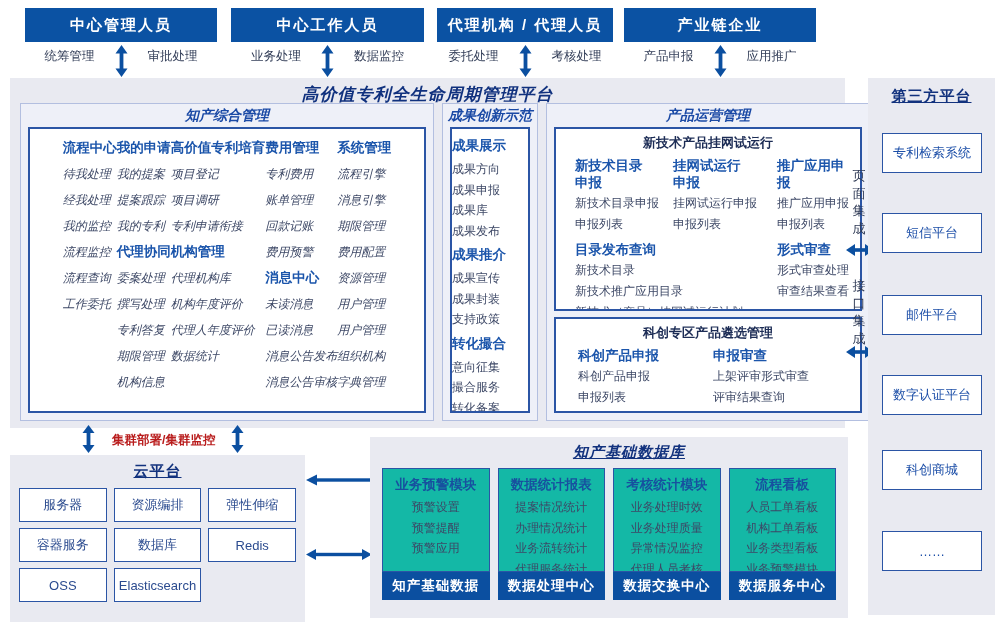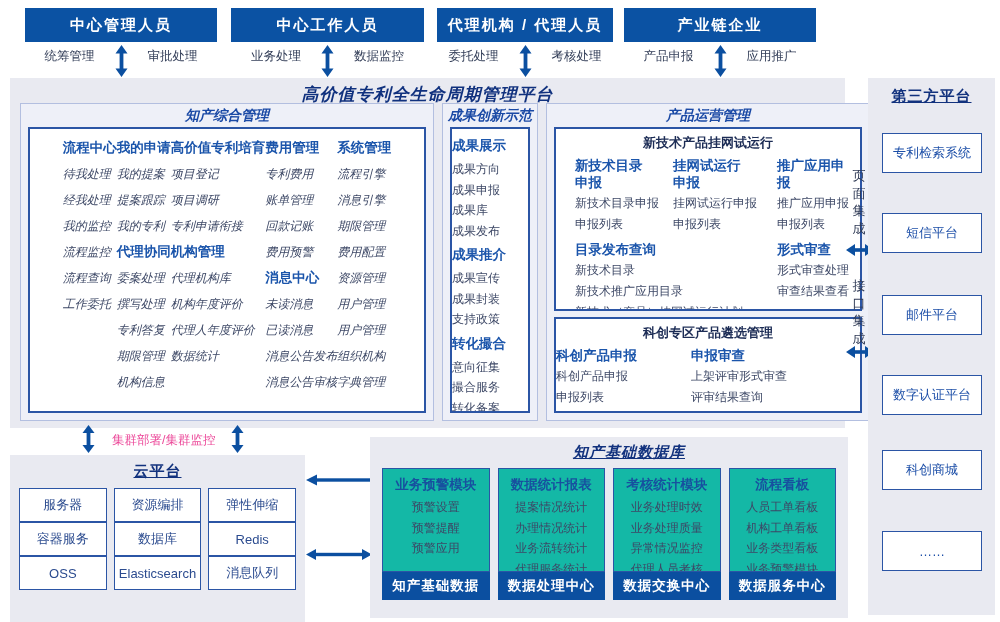--- a/index.html
+++ b/index.html
@@ -43,21 +43,21 @@
   .innov-group .group-header{line-height:27px;}
   .innov-item{font-size:12px;color:#3d4866;line-height:20.5px;white-space:nowrap;}
   
   .trial-box{position:absolute;left:7px;right:7px;top:23px;height:184px;padding:3px 19px;overflow:hidden;}
   .sub-box-title{text-align:center;font-size:13px;font-weight:bold;color:#1c2c55;line-height:22px;white-space:nowrap;}
   .trial-grid{display:grid;grid-template-columns:90px 96px auto;column-gap:8px;row-gap:3px;}
   .pm-header{font-size:13.5px;font-weight:bold;color:#1b55ab;line-height:17px;white-space:pre-line;margin:3px 0 2px;}
   .pm-item{font-size:12px;color:#3d4866;line-height:21px;white-space:nowrap;}
   .trial-grid > .pm-group:nth-child(4){grid-column:1/3;}
   .trial-grid > .pm-group:nth-child(4) .pm-item{display:inline-block;margin-right:12px;}
-  .selection-box{position:absolute;left:7px;right:7px;top:213px;bottom:7px;padding:3px 0;overflow:hidden;}
+  .selection-box{position:absolute;left:7px;right:7px;top:213px;bottom:7px;padding:3px 22px;overflow:hidden;}
   .sel-grid{display:grid;grid-template-columns:122px auto;column-gap:13px;}
   
   .vert-label{position:absolute;width:16px;font-size:13px;color:#2f3a55;line-height:17.5px;text-align:center;word-break:break-all;}
   .vl-page{left:851px;top:167px;}
   .vl-api{left:851px;top:277px;}
   .arrow-abs{position:absolute;display:block;}
   .arrow-page{left:846px;top:243px;}
   .arrow-api{left:846px;top:345px;}
   
   .third-party{position:absolute;left:868px;top:78px;width:127px;height:537px;background:#e9eaf1;}
@@ -67,27 +67,27 @@
     box-sizing:border-box;display:flex;align-items:center;justify-content:center;
     font-size:13px;color:#1d4fa8;white-space:nowrap;
   }
   .third-party > .tp-box:nth-child(2){top:55px;}
   .third-party > .tp-box:nth-child(3){top:135px;}
   .third-party > .tp-box:nth-child(4){top:217px;}
   .third-party > .tp-box:nth-child(5){top:297px;}
   .third-party > .tp-box:nth-child(6){top:372px;}
   .third-party > .tp-box:nth-child(7){top:453px;}
   
-  .cluster-label{position:absolute;left:112px;top:432px;font-size:12.5px;color:#ec4899;white-space:nowrap;}
+  .cluster-label{position:absolute;left:112px;top:432px;font-size:12.5px;color:#b91c1c;white-space:nowrap;font-weight:bold;}
   .ca1{left:82px;top:425px;}
   .ca2{left:231px;top:425px;}
   
   .cloud{position:absolute;left:10px;top:455px;width:295px;height:188px;background:#e9eaf1;}
   .cloud .panel-title{padding-top:7px;}
-  .cloud-grid{display:grid;grid-template-columns:repeat(3,1fr);gap:0 7px;padding:7px 9px 0;text-align:center;}
+  .cloud-grid{display:grid;grid-template-columns:repeat(3,1fr);gap:6px 7px;padding:7px 9px 0;text-align:center;}
   .cloud-box{
     height:34px;background:#fff;border:1.5px solid #2b55a5;box-sizing:border-box;
     display:flex;align-items:center;justify-content:center;font-size:13px;color:#2b4b8f;white-space:nowrap;
   }
   
   .db-panel{position:absolute;left:370px;top:437px;width:478px;height:181px;background:#e9eaf1;}
   .db-title{font-style:italic;padding-top:6px;padding-left:40px;}
   .db-grid{display:grid;grid-template-columns:repeat(4,1fr);gap:8px;padding:6px 12px 0;}
   .db-box{height:104px;background:#14b8a6;border:1.5px solid #2b55a5;box-sizing:border-box;text-align:center;padding-top:3px;overflow:hidden;}
   .db-header{font-size:13.5px;font-weight:bold;color:#17509f;line-height:25px;white-space:nowrap;}
@@ -492,21 +492,20 @@
       <div class="cloud-box">容器服务</div>
 
       <div class="cloud-box">数据库</div>
 
       <div class="cloud-box">Redis</div>
 
       <div class="cloud-box">OSS</div>
 
       <div class="cloud-box">Elasticsearch</div>
 
-      <div class="cloud-box">消息队列</div>
 
   </div>
 </div>
 
 <span class="arrow-abs arrow-db-cloud"><svg width="66" height="12" viewBox="0 0 66 12">
       <path d="M0 6 L11 0.5 L11 11.5 Z" fill="#0b4fa0"></path>
       <rect x="10" y="4.3" width="56" height="3.4" fill="#0b4fa0"></rect>
     </svg></span>
 <span class="arrow-abs arrow-cloud-db"><svg width="66" height="13" viewBox="0 0 66 13">
       <path d="M0 6.5 L10 1 L10 12 Z M66 6.5 L56 1 L56 12 Z" fill="#0b4fa0"></path>

